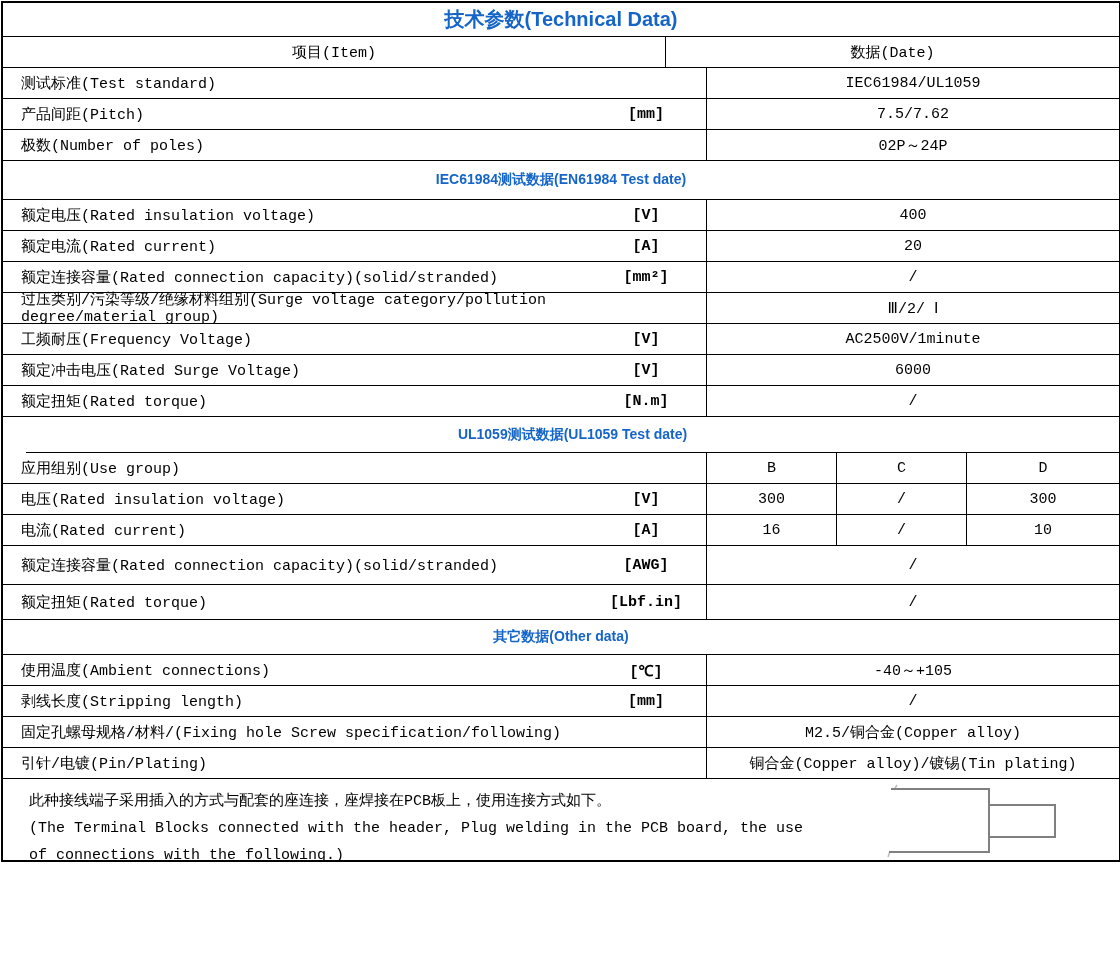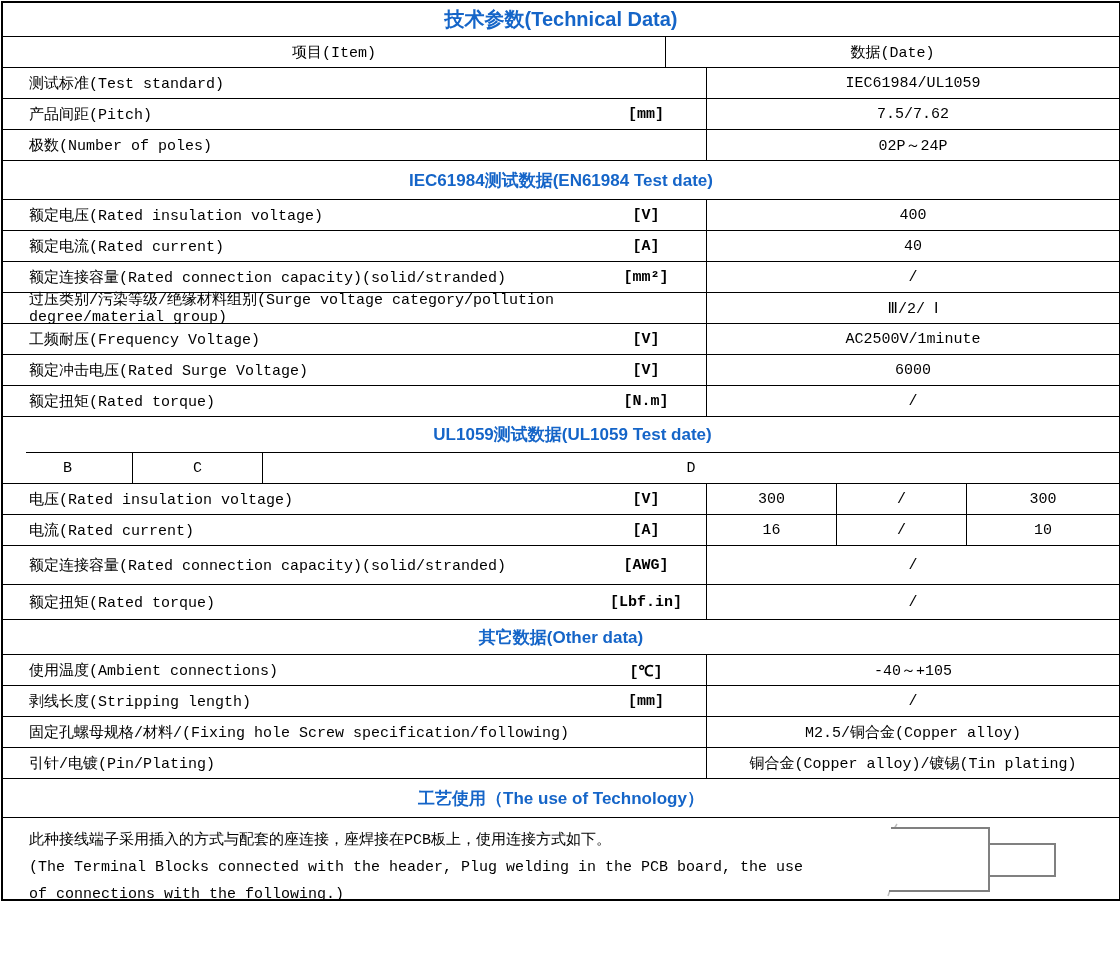--- a/index.html
+++ b/index.html
@@ -23,25 +23,25 @@
   .r39{height:39px;}
   .r35{height:35px;}
   .r-content{height:81px;position:relative;}
   .sec-cell{flex:1;display:flex;align-items:center;justify-content:center;}
   .main-title{
     font-family:"Liberation Sans","DejaVu Sans",sans-serif;
     font-weight:bold;font-size:20px;color:#1565C8;
   }
   .sec-title{
     font-family:"Liberation Sans","DejaVu Sans",sans-serif;
-    font-weight:bold;font-size:17px;color:#1565C8;
+    font-weight:bold;font-size:14px;color:#1565C8;
   }
   .label-cell{
     width:704px;box-sizing:border-box;border-right:1px solid #000;
-    display:flex;align-items:center;padding-left:26px;
+    display:flex;align-items:center;padding-left:18px;
   }
   .hdr-left{
     width:663px;box-sizing:border-box;border-right:1px solid #000;
     display:flex;align-items:center;justify-content:center;
   }
   .unit{margin-left:auto;width:100px;margin-right:10px;text-align:center;flex:none;font-weight:bold;}
   .value-cell{flex:1;display:flex;align-items:center;justify-content:center;text-align:right;}
   .sub{width:130px;box-sizing:border-box;border-right:1px solid #000;
        display:flex;align-items:center;justify-content:center;}
   .sub.last{width:auto;flex:1;border-right:none;}
@@ -96,21 +96,21 @@
         <span>额定电压(Rated insulation voltage)</span>
         <span class="unit">[V]</span>
       </div>
     <div class="value-cell">400</div>
   </div>
   <div class="row r">
     <div class="label-cell">
         <span>额定电流(Rated current)</span>
         <span class="unit">[A]</span>
       </div>
-    <div class="value-cell">40</div>
+    <div class="value-cell">20</div>
   </div>
   <div class="row r">
     <div class="label-cell">
         <span>额定连接容量(Rated connection capacity)(solid/stranded)</span>
         <span class="unit">[mm²]</span>
       </div>
     <div class="value-cell">/</div>
   </div>
   <div class="row r">
     <div class="label-cell">
@@ -140,20 +140,24 @@
       </div>
     <div class="value-cell">/</div>
   </div>
 
   <div class="row r-sec36">
     <div class="sec-cell">
         <span class="sec-title">UL1059测试数据(UL1059 Test date)</span>
       </div>
   </div>
   <div class="row r">
+    <div class="label-cell">
+        <span>应用组别(Use group)</span>
+        <span class="unit"></span>
+      </div>
     <div class="sub">B</div>
     <div class="sub">C</div>
     <div class="sub last">D</div>
   </div>
   <div class="row r">
     <div class="label-cell">
         <span>电压(Rated insulation voltage)</span>
         <span class="unit">[V]</span>
       </div>
     <div class="sub">300</div>
@@ -211,25 +215,20 @@
     <div class="value-cell">M2.5/铜合金(Copper alloy)</div>
   </div>
   <div class="row r">
     <div class="label-cell">
         <span>引针/电镀(Pin/Plating)</span>
         <span class="unit"></span>
       </div>
     <div class="value-cell">铜合金(Copper alloy)/镀锡(Tin plating)</div>
   </div>
 
-  <div class="row r-sec39">
-    <div class="sec-cell">
-        <span class="sec-title">工艺使用（The use of Technology）</span>
-      </div>
-  </div>
   <div class="row r-content">
     <div class="note">
       <div>此种接线端子采用插入的方式与配套的座连接，座焊接在PCB板上，使用连接方式如下。</div>
       <div>(The Terminal Blocks connected with the header, Plug welding in the PCB board, the use</div>
       <div>of connections with the following.)</div>
     </div>
     <svg class="diagram" width="185" height="78" viewBox="0 0 185 78">
       <path d="M16,2 C3,20 20,42 7,74" stroke="#bdbdbd" stroke-width="1.5" fill="none"></path>
       <polyline points="10,6 108,6 108,69 8,69" stroke="#808080" stroke-width="2" fill="#ffffff"></polyline>
       <rect x="108" y="22" width="66" height="32" stroke="#808080" stroke-width="2" fill="#ffffff"></rect>

